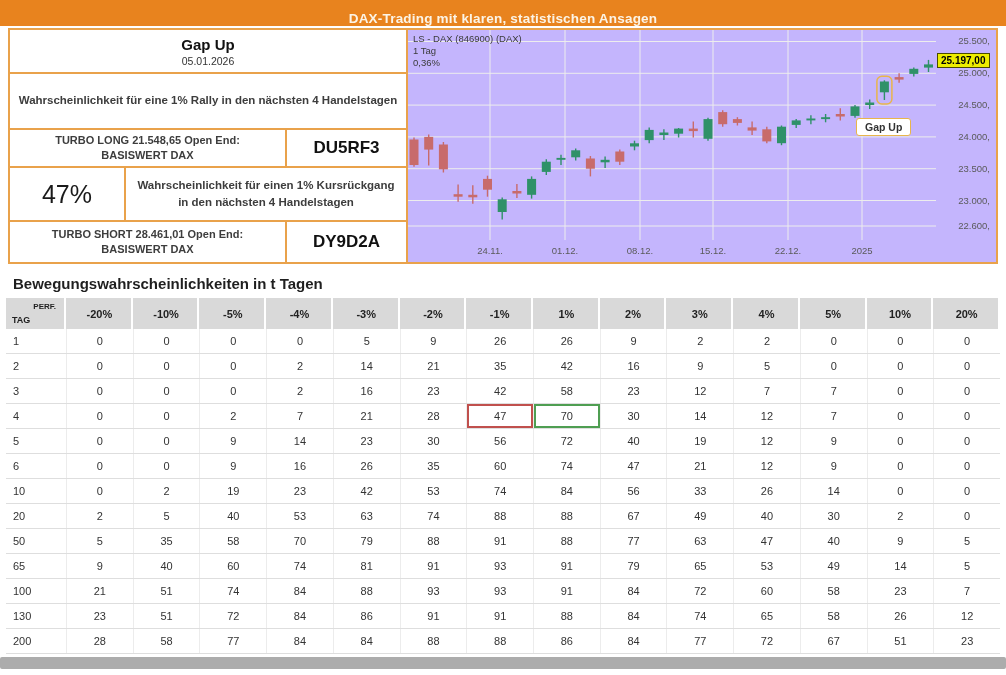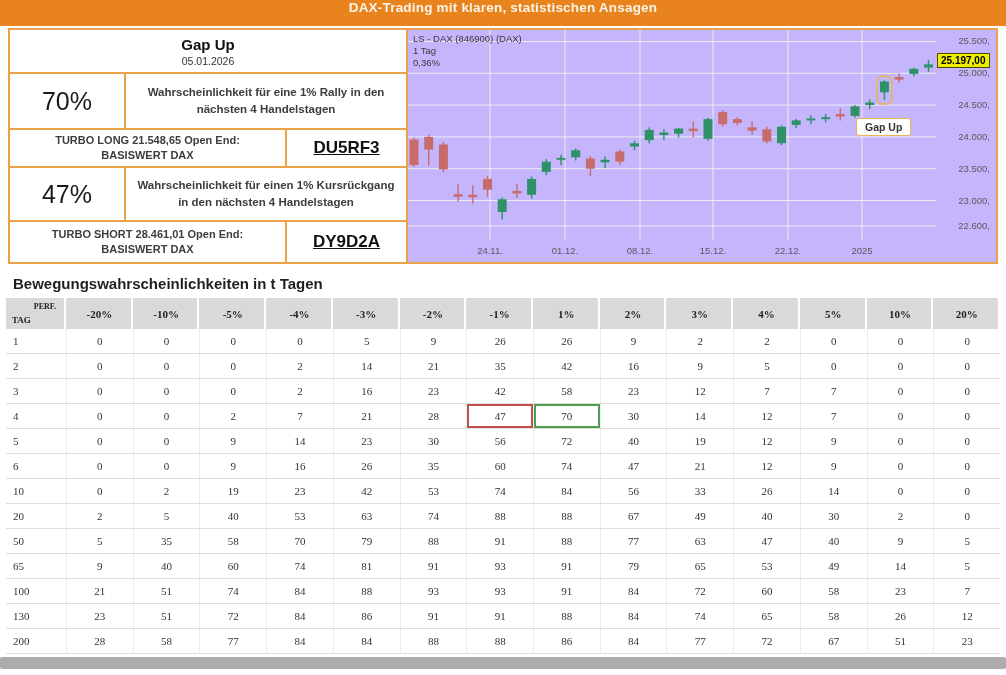--- a/index.html
+++ b/index.html
@@ -1,60 +1,60 @@
 <!DOCTYPE html>
 <html><head>
 <meta charset="utf-8">
 <style>
   * { box-sizing: border-box; margin: 0; padding: 0; }
   html,body { width:1006px; height:675px; background:#fff; overflow:hidden;
               font-family:"Liberation Sans", sans-serif; color:#222; }
 
   
-  .topbar { height:26px; background:#E8831E; display:flex; align-items:flex-start; justify-content:center; }
+  .topbar { height:26px; background:#E8831E; display:flex; align-items:flex-end; justify-content:center; }
   .topbar span { color:#FCF4E6; font-size:13.5px; font-weight:bold; letter-spacing:.2px; }
 
   
   .top-section { margin:2px 8px 0 8px; height:236px; border:2px solid #E9A24B; display:flex; background:#fff; }
 
   .signal-panel { width:398px; border-right:2px solid #E9A24B; display:grid;
                   grid-template-rows:44px 56px 38px 54px 1fr; }
   .sp-row { border-bottom:2px solid #E9A24B; display:flex; }
   .sp-row:last-child { border-bottom:none; }
   .sp-head { flex-direction:column; align-items:center; justify-content:center; }
   .sp-signal { font-size:15px; font-weight:bold; color:#111; }
   .sp-date { font-size:10.5px; color:#333; margin-top:2px; }
   .sp-prob-cell { width:116px; border-right:2px solid #E9A24B; display:flex; align-items:center; justify-content:center;
                   font-size:25px; color:#1a1a1a; }
   .sp-prob-text { flex:1; display:flex; align-items:center; justify-content:center; text-align:center;
                   font-size:11.5px; font-weight:600; color:#3d3d3d; line-height:1.5; padding:12px 8px; }
   .sp-turbo-text { flex:1; display:flex; flex-direction:column; align-items:center; justify-content:center;
                    text-align:center; font-size:11px; font-weight:600; color:#3d3d3d; line-height:1.4;border-radius:15px; }
   .sp-wkn-cell { width:121px; border-left:2px solid #E9A24B; display:flex; align-items:center; justify-content:center; }
-  .sp-wkn { font-size:17px; font-weight:bold; color:#111; text-decoration:underline; cursor:pointer; }
+  .sp-wkn { font-size:17px; font-weight:bold; color:#111; cursor:pointer; }
 
   
   .chart-area { flex:1; position:relative; background:#c4b5fd; }
   .plot { position:absolute; left:0; top:0; width:528px; height:210px; }
   .plot svg { width:100%; height:100%; display:block; }
   .grid { stroke:#ededed; stroke-width:1; }
   .legend { position:absolute; left:5px; top:3px; font-size:9.5px; line-height:1.25; color:#3a3a3a; z-index:3; }
   .ylabels { position:absolute; left:528px; top:0; width:60px; height:210px; }
   .ylabel { position:absolute; right:6px; font-size:9.5px; color:#5a5a5a; white-space:nowrap; }
   .xlabels { position:absolute; left:0; top:210px; width:528px; height:22px; }
   .xlabel { position:absolute; top:5px; transform:translateX(-50%); font-size:9.5px; color:#5a5a5a; }
   .price-tag { position:absolute; left:529px; padding:1px 3px; background:#EDED00; border:1px solid #4a4a00;
                font-size:10px; font-weight:bold; color:#000; white-space:nowrap; z-index:4; }
   .gapup-label { position:absolute; padding:2px 8px; background:#fff; border:1.5px solid #E8B54C; border-radius:3px;
                  font-size:10.5px; font-weight:bold; color:#333; z-index:3; }
 
   
   .table-title { margin:11px 0 6px 13px; font-size:15px; color:#1f1f1f; }
   .prob-table { margin:0 6px; }
-  .t-row { display:grid; grid-template-columns:60px repeat(14,1fr);font-family:Liberation Serif, serif; }
+  .t-row { display:grid; grid-template-columns:60px repeat(14,1fr); }
   .t-head { height:31px; }
   .t-head .t-cell { background:#D9D9D9; box-shadow:inset -2px 0 0 #fff; display:flex; align-items:center; justify-content:center;
                     font-size:11px; font-weight:bold; color:#222; }
   .t-corner { position:relative; }
   .t-corner .perf { position:absolute; top:4px; right:10px; font-size:8px; font-weight:bold; color:#222; }
   .t-corner .tag { position:absolute; bottom:4px; left:6px; font-size:9px; font-weight:bold; color:#222; }
   .t-body .t-row { border-bottom:1px solid #dedede; height:25px; }
   .t-body .t-cell { display:flex; align-items:center; justify-content:center; font-size:11px; color:#333;
                     border-left:1px solid #ececec; }
   .t-body .t-cell:first-child { justify-content:flex-start; padding-left:7px; border-left:none; }
@@ -71,21 +71,20 @@
 </header>
 
 <section class="top-section">
 
   <div class="signal-panel">
     <div class="sp-row sp-head">
       <div class="sp-signal">Gap Up</div>
       <div class="sp-date">05.01.2026</div>
     </div>
     <div class="sp-row">
-      <div class="sp-prob-cell">70%</div>
       <div class="sp-prob-text">Wahrscheinlichkeit für eine 1% Rally in den nächsten 4 Handelstagen</div>
     </div>
     <div class="sp-row">
       <div class="sp-turbo-text">
         <span>TURBO LONG 21.548,65 Open End:</span>
         <span>BASISWERT DAX</span>
       </div>
       <div class="sp-wkn-cell">
         <span class="sp-wkn">DU5RF3</span>
       </div>

